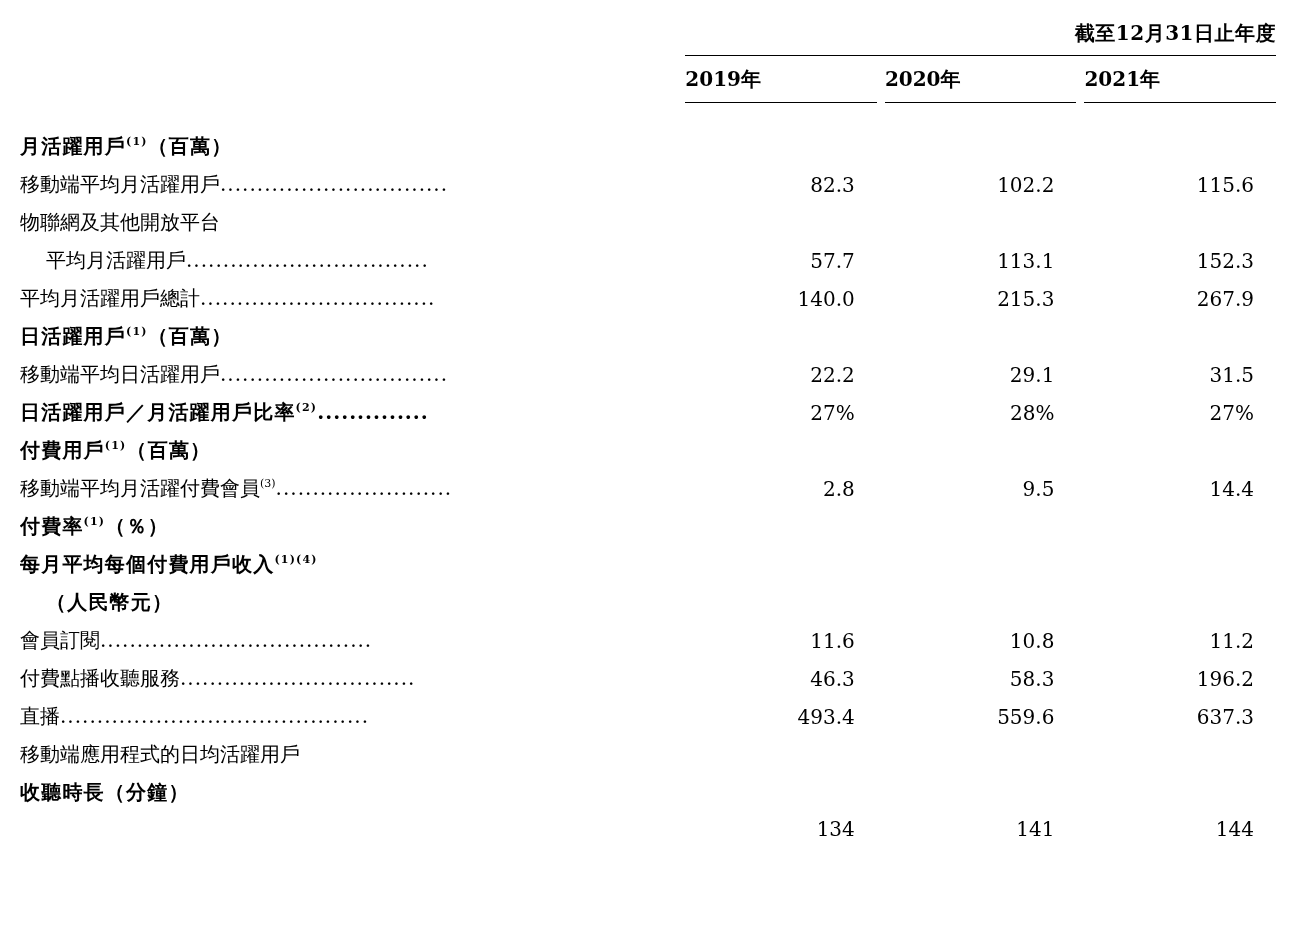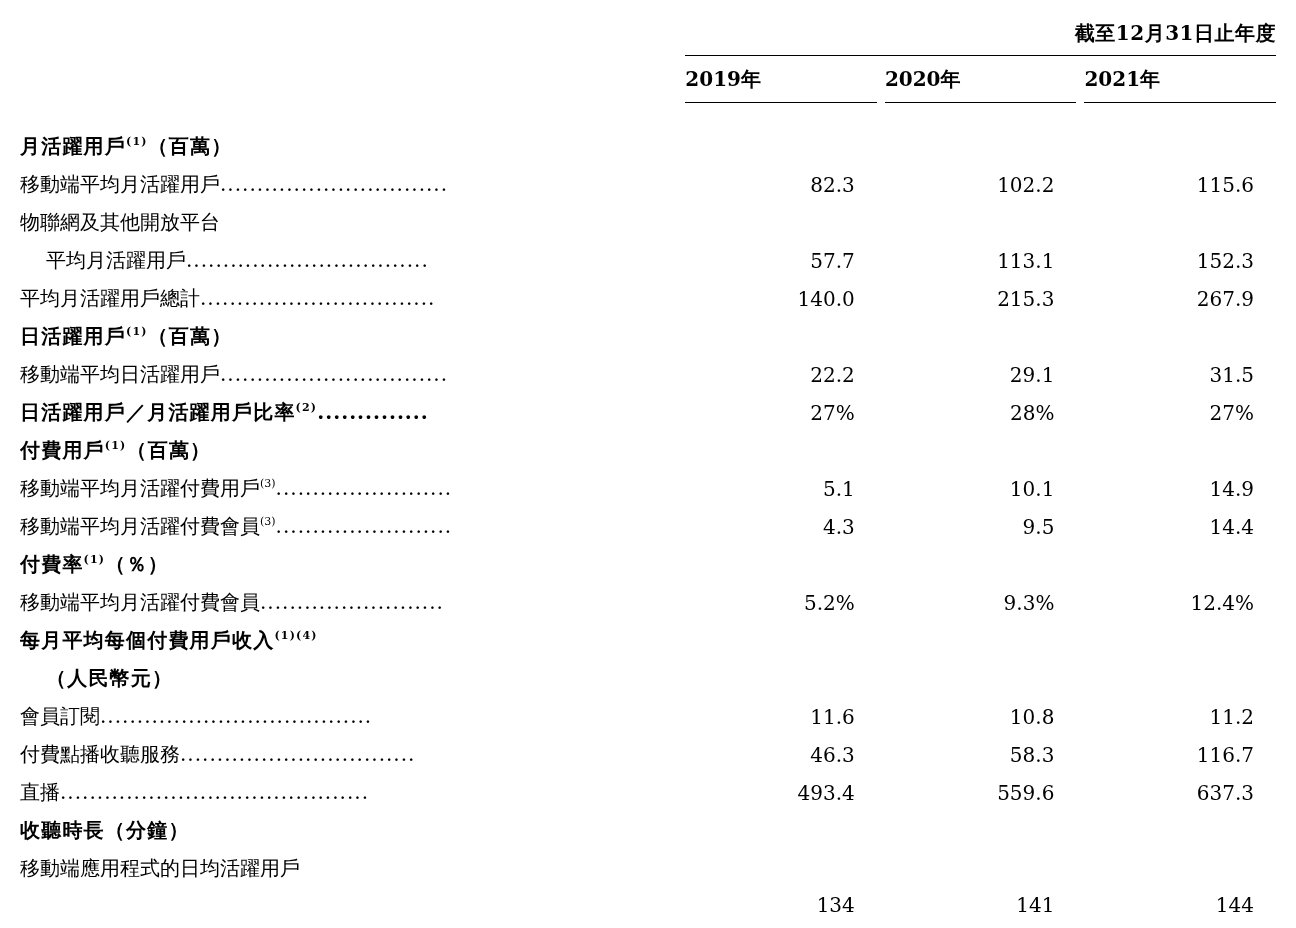--- a/index.html
+++ b/index.html
@@ -180,50 +180,34 @@
         </tr>
         <tr>
           <td class="label bold"><span>付費用戶</span><sup>(1)</sup><span>（百萬）</span></td>
           <td class="val"></td>
           <td></td>
           <td class="val"></td>
           <td></td>
           <td class="val"></td>
         </tr>
         <tr>
-          <td class="label"><span>移動端平均月活躍付費用戶</span><sup>(3)</sup><span class="dots">........................</span></td>
-          <td class="val">5.1</td>
-          <td></td>
-          <td class="val">10.1</td>
-          <td></td>
-          <td class="val">14.9</td>
-        </tr>
-        <tr>
           <td class="label"><span>移動端平均月活躍付費會員</span><sup>(3)</sup><span class="dots">........................</span></td>
-          <td class="val">4.3</td>
+          <td class="val">2.8</td>
           <td></td>
           <td class="val">9.5</td>
           <td></td>
           <td class="val">14.4</td>
         </tr>
         <tr>
           <td class="label bold"><span>付費率</span><sup>(1)</sup><span>（％）</span></td>
           <td class="val"></td>
           <td></td>
           <td class="val"></td>
           <td></td>
           <td class="val"></td>
-        </tr>
-        <tr>
-          <td class="label"><span>移動端平均月活躍付費會員</span><span class="dots">.........................</span></td>
-          <td class="val">5.2%</td>
-          <td></td>
-          <td class="val">9.3%</td>
-          <td></td>
-          <td class="val">12.4%</td>
         </tr>
         <tr>
           <td class="label bold"><span>每月平均每個付費用戶收入</span><sup>(1)(4)</sup></td>
           <td class="val"></td>
           <td></td>
           <td class="val"></td>
           <td></td>
           <td class="val"></td>
         </tr>
         <tr>
@@ -241,40 +225,40 @@
           <td class="val">10.8</td>
           <td></td>
           <td class="val">11.2</td>
         </tr>
         <tr>
           <td class="label"><span>付費點播收聽服務</span><span class="dots">................................</span></td>
           <td class="val">46.3</td>
           <td></td>
           <td class="val">58.3</td>
           <td></td>
-          <td class="val">116.7</td>
+          <td class="val">196.2</td>
         </tr>
         <tr>
           <td class="label"><span>直播</span><span class="dots">..........................................</span></td>
           <td class="val">493.4</td>
           <td></td>
           <td class="val">559.6</td>
           <td></td>
           <td class="val">637.3</td>
         </tr>
         <tr>
+          <td class="label"><span>移動端應用程式的日均活躍用戶</span></td>
+          <td class="val"></td>
+          <td></td>
+          <td class="val"></td>
+          <td></td>
+          <td class="val"></td>
+        </tr>
+        <tr>
           <td class="label bold"><span>收聽時長</span><span>（分鐘）</span></td>
-          <td class="val"></td>
-          <td></td>
-          <td class="val"></td>
-          <td></td>
-          <td class="val"></td>
-        </tr>
-        <tr>
-          <td class="label"><span>移動端應用程式的日均活躍用戶</span></td>
           <td class="val"></td>
           <td></td>
           <td class="val"></td>
           <td></td>
           <td class="val"></td>
         </tr>
         <tr>
           <td class="label indent"></td>
           <td class="val">134</td>
           <td></td>

